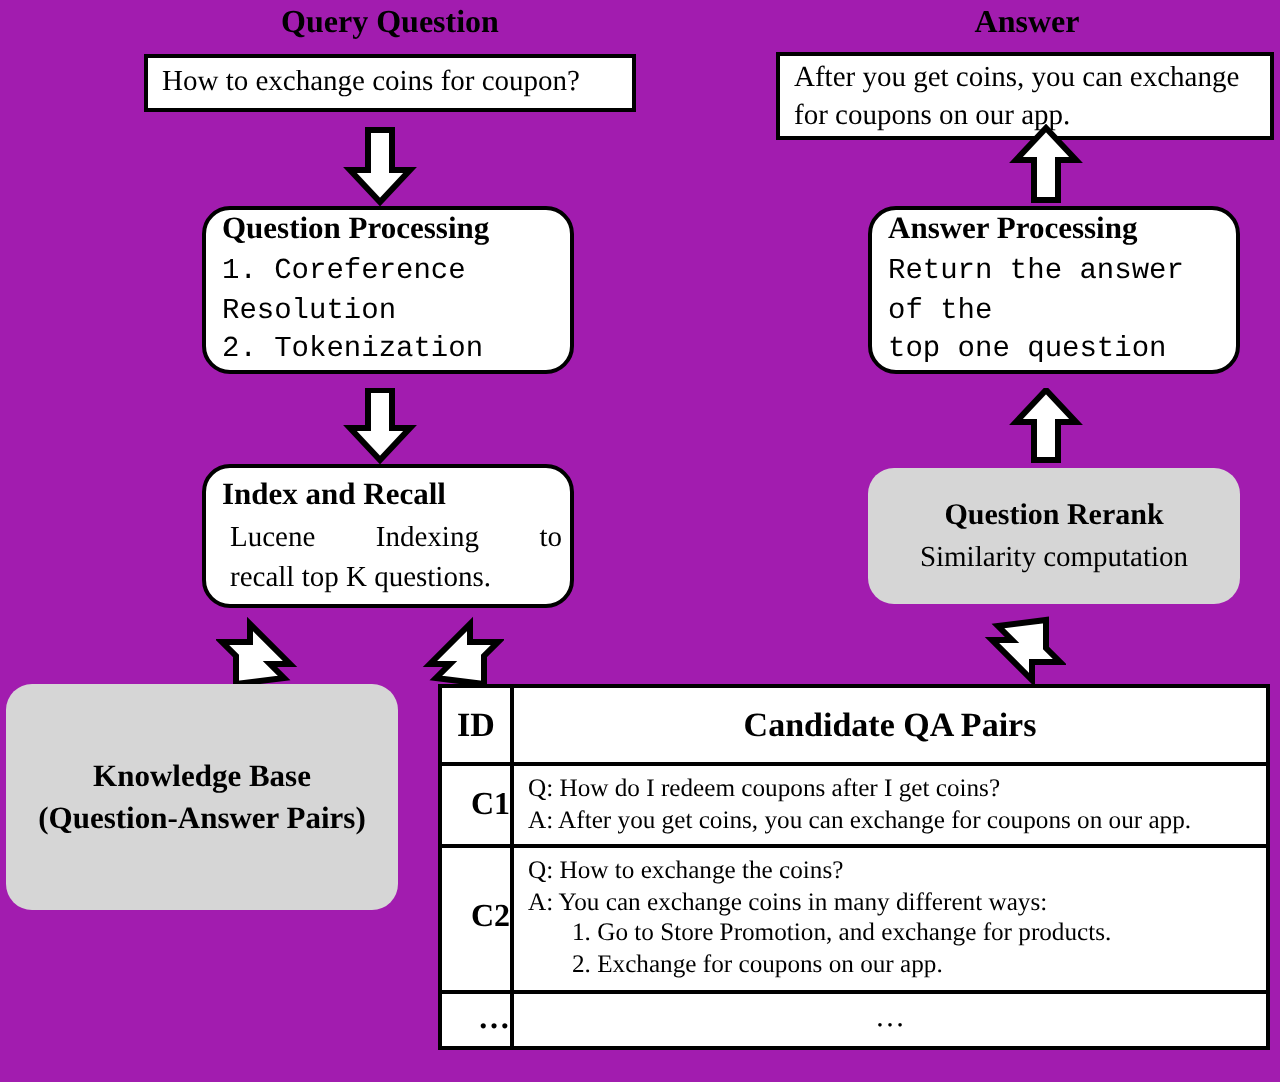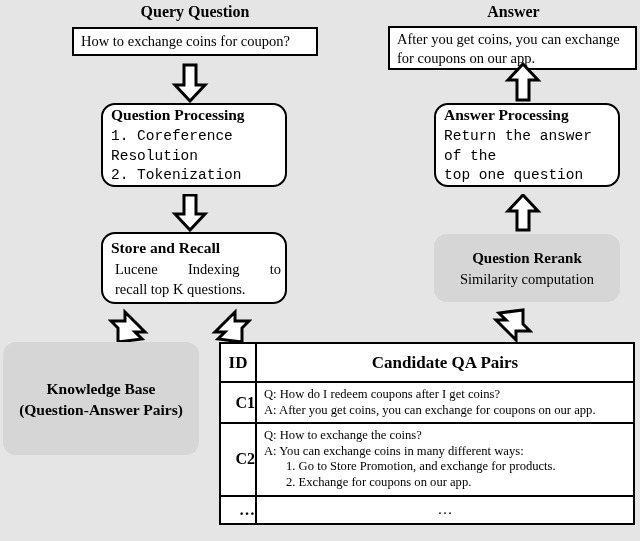--- a/index.html
+++ b/index.html
@@ -9,21 +9,21 @@
   }
   body {
     font-family: "Liberation Serif", "DejaVu Serif", serif;
     color: #000000;
   }
   #canvas {
     position: relative;
     width: 640px;
     height: 541px;
     overflow: hidden;
-    background: #e5e5e5;
+    background: #a21caf;
   }
   .abs { position: absolute; }
 
   
   .section-title {
     font-weight: bold;
     font-size: 16px;
     text-align: center;
     line-height: 20px;
     white-space: nowrap;
@@ -200,21 +200,21 @@
     </svg>
   </div>
 
   <div class="arrow" style="left:504px; top:194px;">
     <svg width="38" height="38" viewBox="0 0 38 38">
       <polygon points="19,1 34,17 25,17 25,36 13,36 13,17 4,17" fill="#ffffff" stroke="#000000" stroke-width="3" stroke-linejoin="miter"></polygon>
     </svg>
   </div>
 
   <div class="abs round-box" style="left:101px; top:232px; width:186px; height:72px;">
-    <div class="hd">Store and Recall</div>
+    <div class="hd">Index and Recall</div>
     <div class="bd just" style="padding:0 4px;">
       <span class="li" style="text-align:justify; text-align-last:justify;">Lucene Indexing to</span>
       <span class="li">recall top K questions.</span>
     </div>
   </div>
 
   <div class="abs gray-box" style="left:434px; top:234px; width:186px; height:68px;">
     <div class="hd">Question Rerank</div>
     <div class="bd">Similarity computation</div>
   </div>

